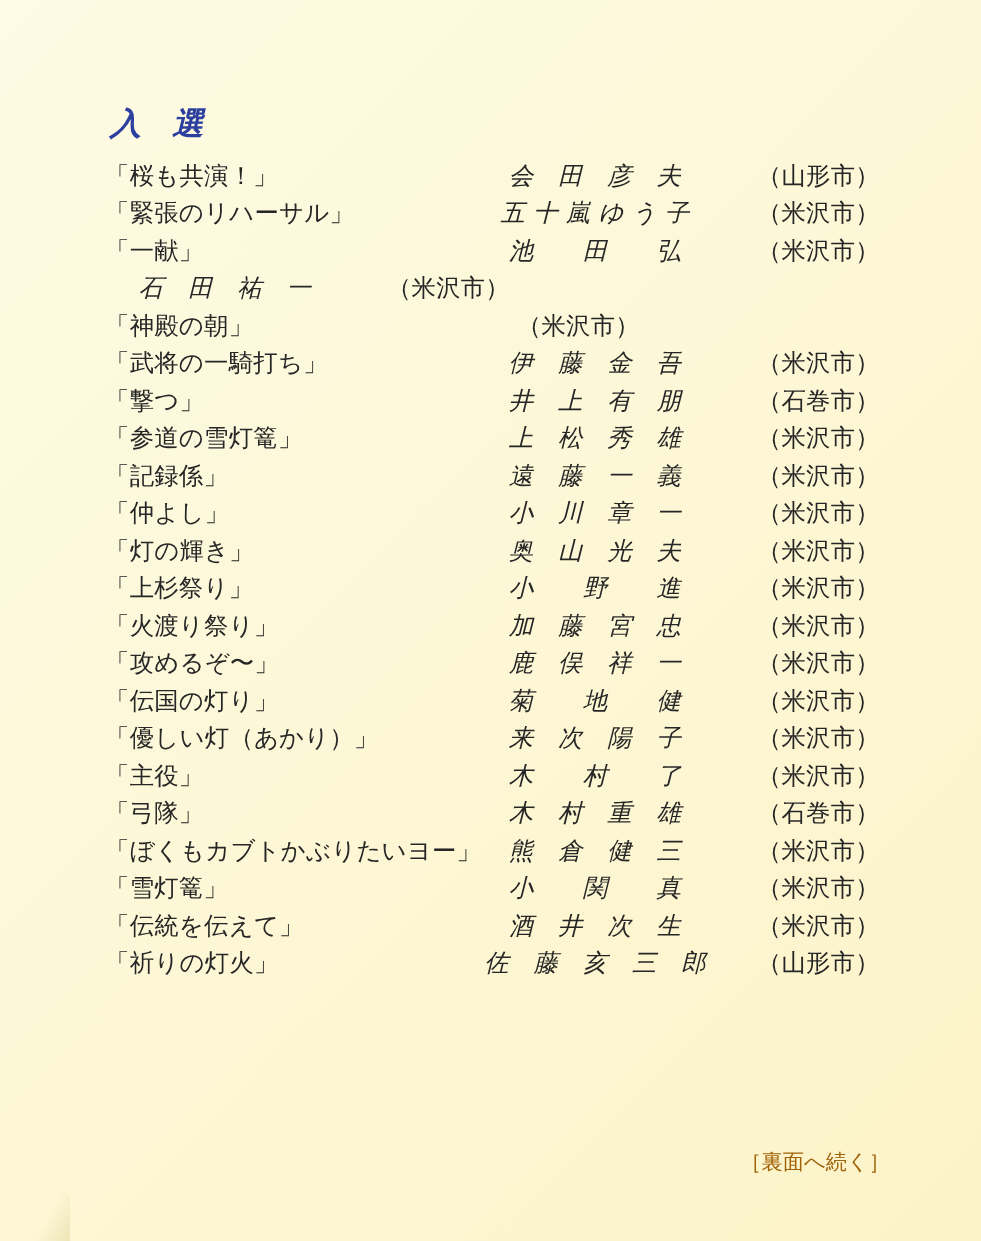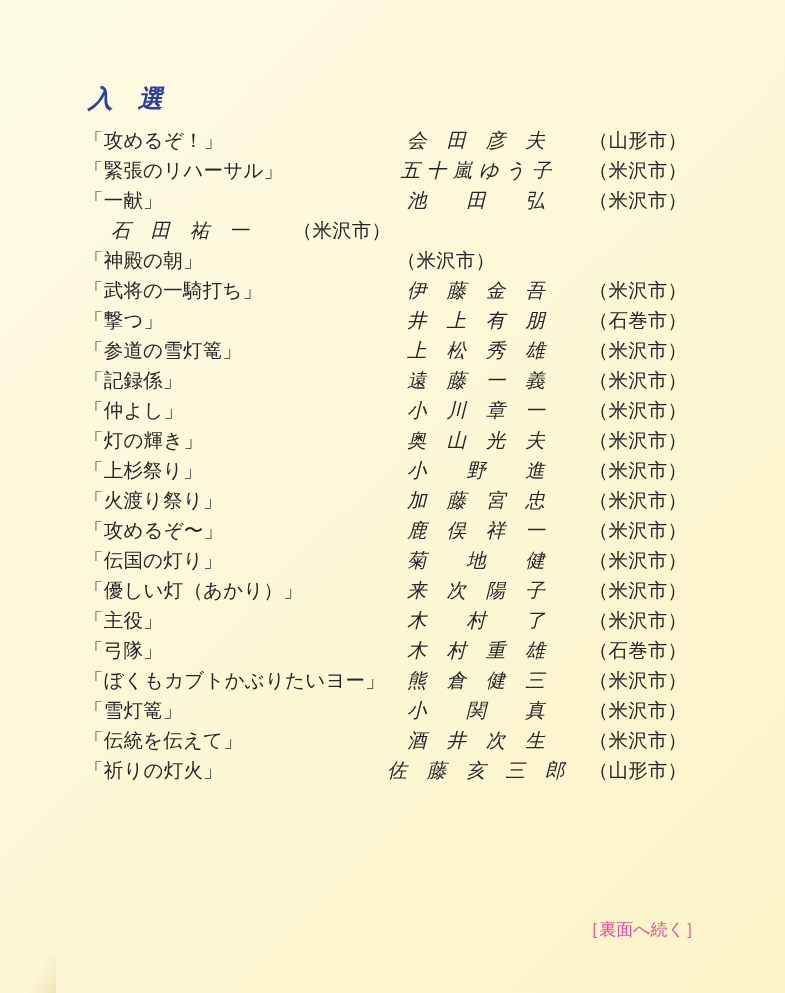--- a/index.html
+++ b/index.html
@@ -55,31 +55,31 @@
   }
   .entry-name {
     width: 192px;
     text-align: center;
     white-space: nowrap;
     letter-spacing: 0.2px;
     font-style: italic;
   }
   .entry-place {
     width: 132px;
-    text-align: center;
+    text-align: right;
     white-space: nowrap;
     letter-spacing: 0.2px;
   }
   .footer-note {
     position: absolute;
-    right: 66px;
+    right: 56px;
     top: 918px;
     font-size: 17px;
     font-family: "DejaVu Sans", sans-serif;
-    color: #ec4899;
+    color: #a16207;
   }
   .corner-fold {
     position: absolute;
     left: 30px;
     bottom: 0px;
     width: 26px;
     height: 40px;
     background: linear-gradient(120deg, rgba(250,243,205,0) 40%, rgba(225,214,160,0.55) 100%);
     border-radius: 0 6px 0 0;
   }
@@ -87,21 +87,21 @@
 </head>
 <body>
 
 <div class="page">
 
   <div class="section-title">入 選</div>
 
   <div class="entries">
 
     <div class="entry-row">
-      <span class="entry-title">「攻めるぞ！」</span>
+      <span class="entry-title">「桜も共演！」</span>
       <span class="entry-name">会　田　彦　夫</span>
       <span class="entry-place">（山形市）</span>
     </div>
 
     <div class="entry-row">
       <span class="entry-title">「緊張のリハーサル」</span>
       <span class="entry-name">五 十 嵐 ゆ う 子</span>
       <span class="entry-place">（米沢市）</span>
     </div>
 

